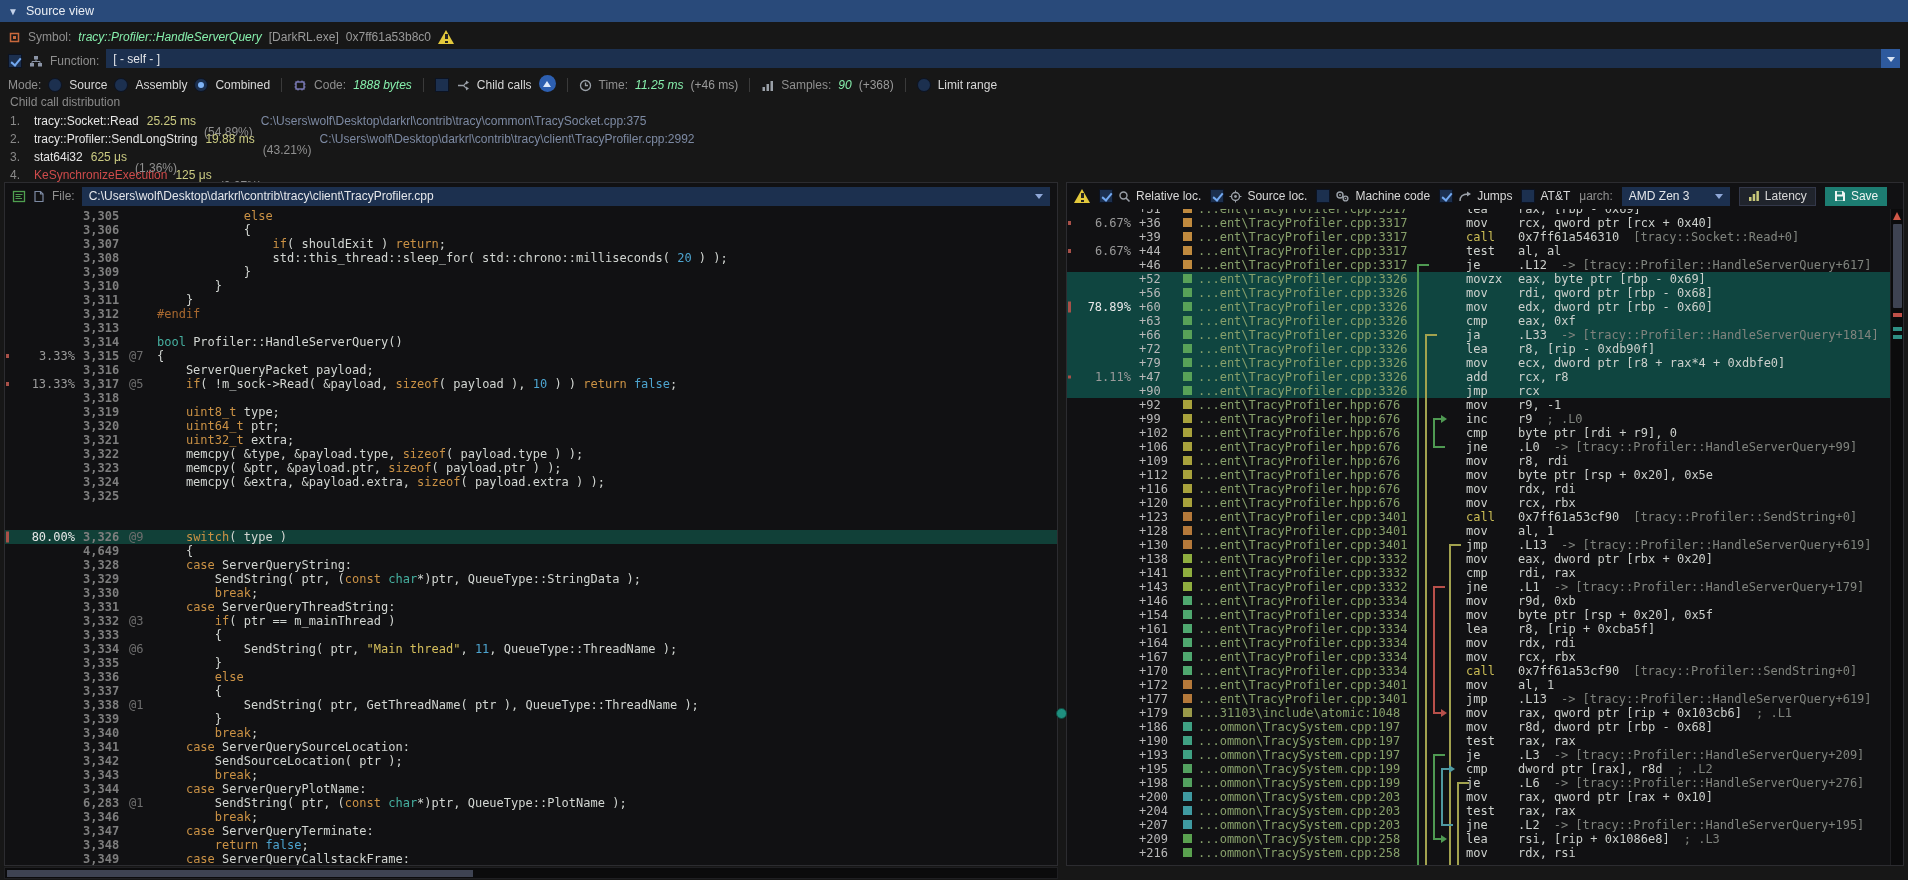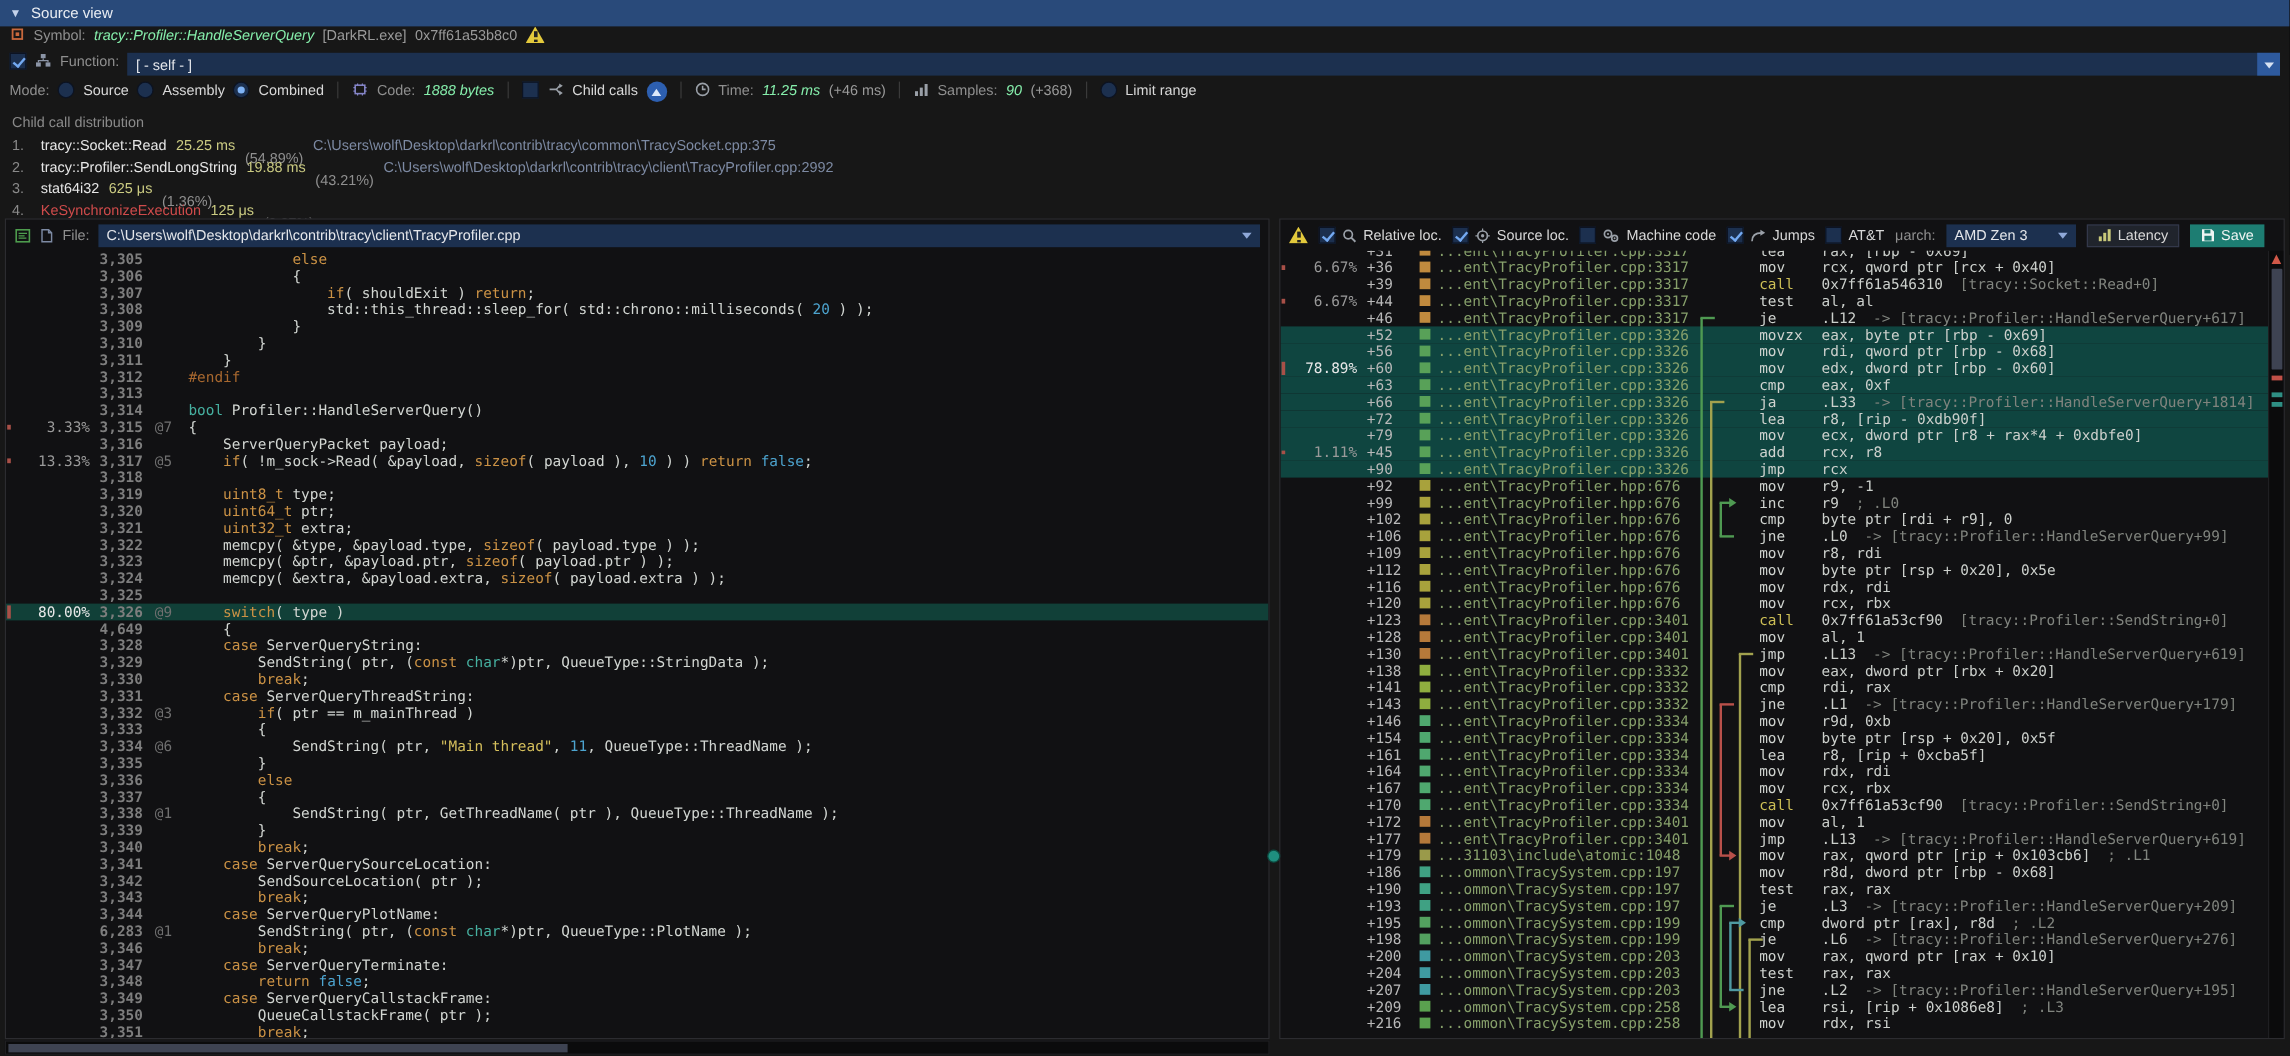--- a/index.html
+++ b/index.html
@@ -6,21 +6,21 @@
   html,body { width:1908px; height:880px; background:#0d0d0d; overflow:hidden;
     font-family:"Liberation Sans", sans-serif; font-size:12px; color:#dadada; }
   .window { position:relative; width:1908px; height:880px; background:#171717; }
 
   
   .titlebar { height:22px; background:#294a7a; display:flex; align-items:center;
     padding:0 8px; gap:8px; color:#e9edf3; font-size:12.5px; }
   .tb-arrow { color:#c3d2ea; font-size:10px; }
 
   
-  .row { display:flex; align-items:flex-start; padding:0 8px; gap:7px; }
+  .row { display:flex; align-items:flex-end; padding:0 8px; gap:7px; }
   .symbol-row { height:22px; }
   .function-row { height:24px; }
   .mode-row { height:24px; }
   .lbl { color:#8f8f8f; }
   .val, .white { color:#86efac;font-style:italic; }
   .dim { color:#9a9a9a; }
   .opt { color:#d8d8d8; }
   .vsep { width:1px; height:14px; background:#3a3a3a; margin:0 4px; }
 
   .cb { width:14px; height:14px; background:#1c304f; border:1px solid #0c1322; position:relative; flex:none; }
@@ -63,21 +63,21 @@
   .splitter { width:8px; position:relative; flex:none; }
   .knob { position:absolute; top:526px; left:-2px; width:11px; height:11px; border-radius:50%;
     background:#1f8f7f; border:1px solid #0d4a40; }
   .pane.right { flex:1; }
   .pane-header { height:26px; flex:none; display:flex; align-items:center; padding:0 7px; gap:7px; }
   .file-combo { flex:1; font-size:12px; }
 
   
   .source-list { height:658px; overflow:hidden; font-family:"DejaVu Sans Mono", monospace; font-size:12px; }
   .src-line { height:14px; line-height:14px; display:flex; white-space:pre; position:relative; padding-left:6px; }
-  .src-line.hl { background:#114038; }
+  .src-line.hl { background:#114038;margin-top:27px; }
   .gbar { position:absolute; left:1px; top:50%; transform:translateY(-50%); width:3px; background:#a85048; }
   .src-pct { width:72px; text-align:right; color:#9a9a9a; padding-right:8px; flex:none; }
   .src-pct.bright { color:#e8e8e8; }
   .src-num { width:46px; text-align:right; color:#7e7e7e; padding-right:10px; flex:none;font-weight:bold; }
   .src-ann { width:28px; color:#6f6f6f; flex:none; }
   .tk-p { color:#d2d6d2; } .tk-k { color:#cb9245; } .tk-t { color:#46b0a0; }
   .tk-n { color:#4da4cf; } .tk-s { color:#d5bf5c; } .tk-pre { color:#a8682f; }
 
   
   .asm-body { display:flex; height:658px; }
@@ -410,21 +410,21 @@
             <div class="asm-row"><span class="asm-pct"></span><span class="asm-off">+39</span><span class="asm-swc"><span class="asm-sw" style="background: rgb(192, 138, 62);"></span></span><span class="asm-loc">...ent\TracyProfiler.cpp:3317</span><span class="asm-jsp"></span><span class="mn mc">call</span><span class="asm-ops">0x7ff61a546310</span><span class="asm-cmt">[tracy::Socket::Read+0]</span></div>
             <div class="asm-row"><span class="gbar" style="height: 4px;"></span><span class="asm-pct">6.67%</span><span class="asm-off">+44</span><span class="asm-swc"><span class="asm-sw" style="background: rgb(192, 138, 62);"></span></span><span class="asm-loc">...ent\TracyProfiler.cpp:3317</span><span class="asm-jsp"></span><span class="mn">test</span><span class="asm-ops">al, al</span></div>
             <div class="asm-row"><span class="asm-pct"></span><span class="asm-off">+46</span><span class="asm-swc"><span class="asm-sw" style="background: rgb(192, 138, 62);"></span></span><span class="asm-loc">...ent\TracyProfiler.cpp:3317</span><span class="asm-jsp"></span><span class="mn">je</span><span class="asm-ops">.L12</span><span class="asm-cmt">-&gt; [tracy::Profiler::HandleServerQuery+617]</span></div>
             <div class="asm-row hl"><span class="asm-pct"></span><span class="asm-off">+52</span><span class="asm-swc"><span class="asm-sw" style="background: rgb(88, 161, 88);"></span></span><span class="asm-loc">...ent\TracyProfiler.cpp:3326</span><span class="asm-jsp"></span><span class="mn">movzx</span><span class="asm-ops">eax, byte ptr [rbp - 0x69]</span></div>
             <div class="asm-row hl"><span class="asm-pct"></span><span class="asm-off">+56</span><span class="asm-swc"><span class="asm-sw" style="background: rgb(88, 161, 88);"></span></span><span class="asm-loc">...ent\TracyProfiler.cpp:3326</span><span class="asm-jsp"></span><span class="mn">mov</span><span class="asm-ops">rdi, qword ptr [rbp - 0x68]</span></div>
             <div class="asm-row hl"><span class="gbar" style="height: 11px;"></span><span class="asm-pct bright">78.89%</span><span class="asm-off">+60</span><span class="asm-swc"><span class="asm-sw" style="background: rgb(88, 161, 88);"></span></span><span class="asm-loc">...ent\TracyProfiler.cpp:3326</span><span class="asm-jsp"></span><span class="mn">mov</span><span class="asm-ops">edx, dword ptr [rbp - 0x60]</span></div>
             <div class="asm-row hl"><span class="asm-pct"></span><span class="asm-off">+63</span><span class="asm-swc"><span class="asm-sw" style="background: rgb(88, 161, 88);"></span></span><span class="asm-loc">...ent\TracyProfiler.cpp:3326</span><span class="asm-jsp"></span><span class="mn">cmp</span><span class="asm-ops">eax, 0xf</span></div>
             <div class="asm-row hl"><span class="asm-pct"></span><span class="asm-off">+66</span><span class="asm-swc"><span class="asm-sw" style="background: rgb(88, 161, 88);"></span></span><span class="asm-loc">...ent\TracyProfiler.cpp:3326</span><span class="asm-jsp"></span><span class="mn">ja</span><span class="asm-ops">.L33</span><span class="asm-cmt">-&gt; [tracy::Profiler::HandleServerQuery+1814]</span></div>
             <div class="asm-row hl"><span class="asm-pct"></span><span class="asm-off">+72</span><span class="asm-swc"><span class="asm-sw" style="background: rgb(88, 161, 88);"></span></span><span class="asm-loc">...ent\TracyProfiler.cpp:3326</span><span class="asm-jsp"></span><span class="mn">lea</span><span class="asm-ops">r8, [rip - 0xdb90f]</span></div>
             <div class="asm-row hl"><span class="asm-pct"></span><span class="asm-off">+79</span><span class="asm-swc"><span class="asm-sw" style="background: rgb(88, 161, 88);"></span></span><span class="asm-loc">...ent\TracyProfiler.cpp:3326</span><span class="asm-jsp"></span><span class="mn">mov</span><span class="asm-ops">ecx, dword ptr [r8 + rax*4 + 0xdbfe0]</span></div>
-            <div class="asm-row hl"><span class="gbar" style="height: 3px;"></span><span class="asm-pct">1.11%</span><span class="asm-off">+45</span><span class="asm-swc"><span class="asm-sw" style="background: rgb(88, 161, 88);"></span></span><span class="asm-loc">...ent\TracyProfiler.cpp:3326</span><span class="asm-jsp"></span><span class="mn">add</span><span class="asm-ops">rcx, r8</span></div>
+            <div class="asm-row hl"><span class="gbar" style="height: 3px;"></span><span class="asm-pct">1.11%</span><span class="asm-off">+47</span><span class="asm-swc"><span class="asm-sw" style="background: rgb(88, 161, 88);"></span></span><span class="asm-loc">...ent\TracyProfiler.cpp:3326</span><span class="asm-jsp"></span><span class="mn">add</span><span class="asm-ops">rcx, r8</span></div>
             <div class="asm-row hl"><span class="asm-pct"></span><span class="asm-off">+90</span><span class="asm-swc"><span class="asm-sw" style="background: rgb(88, 161, 88);"></span></span><span class="asm-loc">...ent\TracyProfiler.cpp:3326</span><span class="asm-jsp"></span><span class="mn">jmp</span><span class="asm-ops">rcx</span></div>
             <div class="asm-row"><span class="asm-pct"></span><span class="asm-off">+92</span><span class="asm-swc"><span class="asm-sw" style="background: rgb(168, 162, 60);"></span></span><span class="asm-loc">...ent\TracyProfiler.hpp:676</span><span class="asm-jsp"></span><span class="mn">mov</span><span class="asm-ops">r9, -1</span></div>
             <div class="asm-row"><span class="asm-pct"></span><span class="asm-off">+99</span><span class="asm-swc"><span class="asm-sw" style="background: rgb(168, 162, 60);"></span></span><span class="asm-loc">...ent\TracyProfiler.hpp:676</span><span class="asm-jsp"></span><span class="mn">inc</span><span class="asm-ops">r9</span><span class="asm-cmt">; .L0</span></div>
             <div class="asm-row"><span class="asm-pct"></span><span class="asm-off">+102</span><span class="asm-swc"><span class="asm-sw" style="background: rgb(168, 162, 60);"></span></span><span class="asm-loc">...ent\TracyProfiler.hpp:676</span><span class="asm-jsp"></span><span class="mn">cmp</span><span class="asm-ops">byte ptr [rdi + r9], 0</span></div>
             <div class="asm-row"><span class="asm-pct"></span><span class="asm-off">+106</span><span class="asm-swc"><span class="asm-sw" style="background: rgb(168, 162, 60);"></span></span><span class="asm-loc">...ent\TracyProfiler.hpp:676</span><span class="asm-jsp"></span><span class="mn">jne</span><span class="asm-ops">.L0</span><span class="asm-cmt">-&gt; [tracy::Profiler::HandleServerQuery+99]</span></div>
             <div class="asm-row"><span class="asm-pct"></span><span class="asm-off">+109</span><span class="asm-swc"><span class="asm-sw" style="background: rgb(168, 162, 60);"></span></span><span class="asm-loc">...ent\TracyProfiler.hpp:676</span><span class="asm-jsp"></span><span class="mn">mov</span><span class="asm-ops">r8, rdi</span></div>
             <div class="asm-row"><span class="asm-pct"></span><span class="asm-off">+112</span><span class="asm-swc"><span class="asm-sw" style="background: rgb(168, 162, 60);"></span></span><span class="asm-loc">...ent\TracyProfiler.hpp:676</span><span class="asm-jsp"></span><span class="mn">mov</span><span class="asm-ops">byte ptr [rsp + 0x20], 0x5e</span></div>
             <div class="asm-row"><span class="asm-pct"></span><span class="asm-off">+116</span><span class="asm-swc"><span class="asm-sw" style="background: rgb(168, 162, 60);"></span></span><span class="asm-loc">...ent\TracyProfiler.hpp:676</span><span class="asm-jsp"></span><span class="mn">mov</span><span class="asm-ops">rdx, rdi</span></div>
             <div class="asm-row"><span class="asm-pct"></span><span class="asm-off">+120</span><span class="asm-swc"><span class="asm-sw" style="background: rgb(168, 162, 60);"></span></span><span class="asm-loc">...ent\TracyProfiler.hpp:676</span><span class="asm-jsp"></span><span class="mn">mov</span><span class="asm-ops">rcx, rbx</span></div>
             <div class="asm-row"><span class="asm-pct"></span><span class="asm-off">+123</span><span class="asm-swc"><span class="asm-sw" style="background: rgb(181, 121, 58);"></span></span><span class="asm-loc">...ent\TracyProfiler.cpp:3401</span><span class="asm-jsp"></span><span class="mn mc">call</span><span class="asm-ops">0x7ff61a53cf90</span><span class="asm-cmt">[tracy::Profiler::SendString+0]</span></div>

